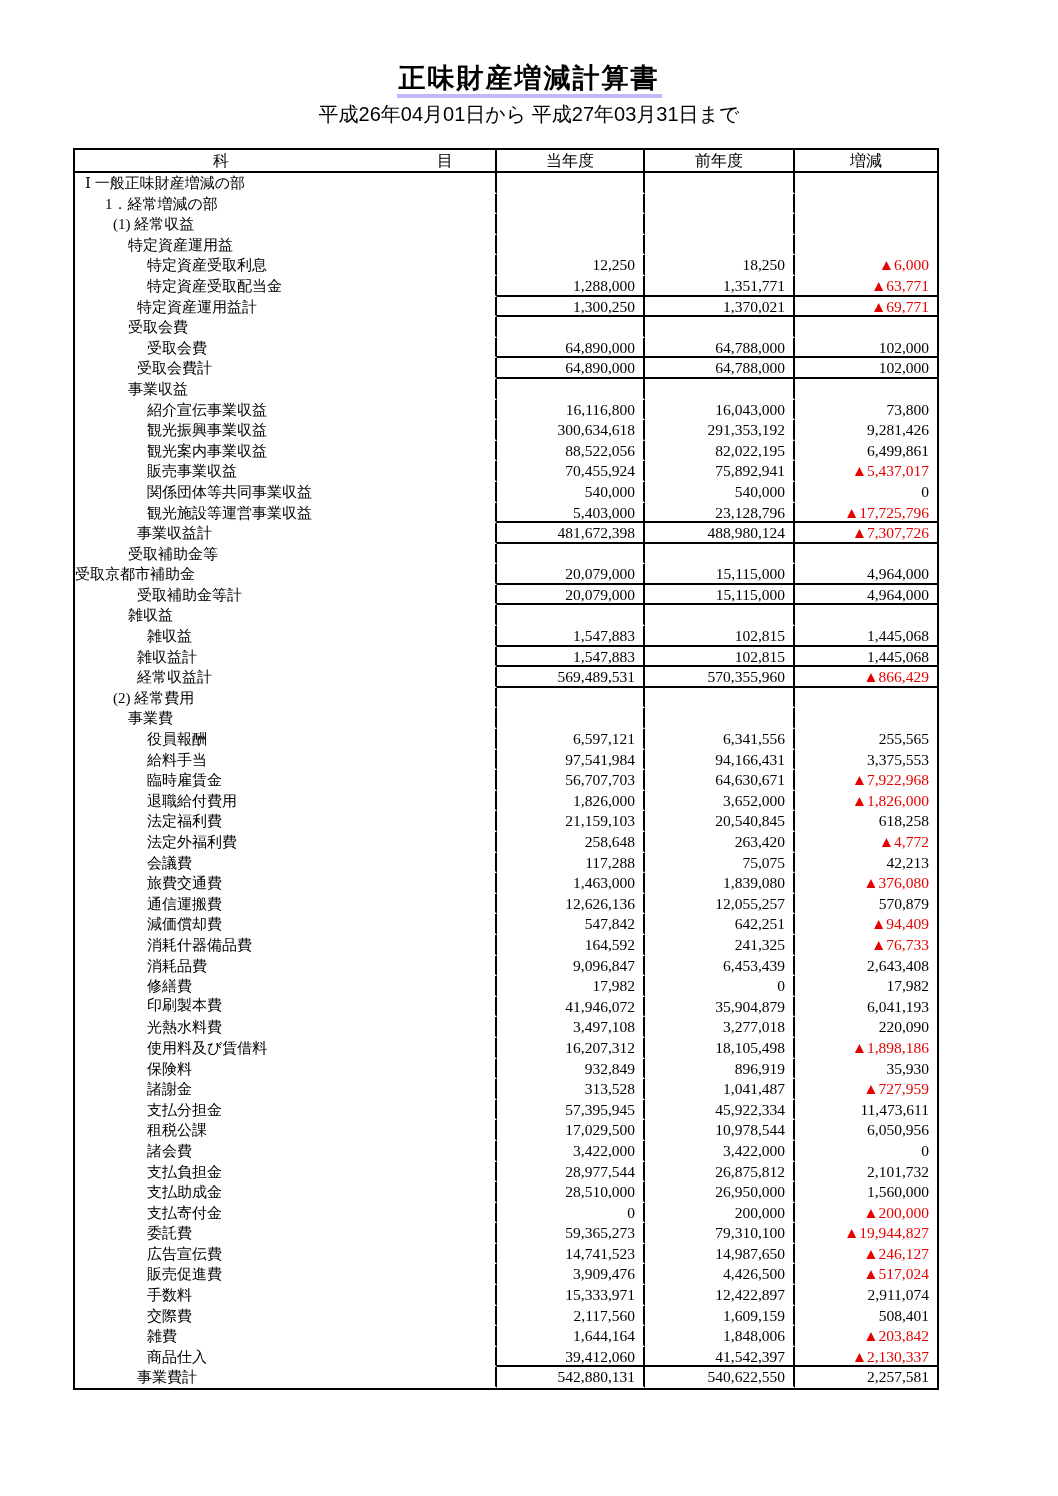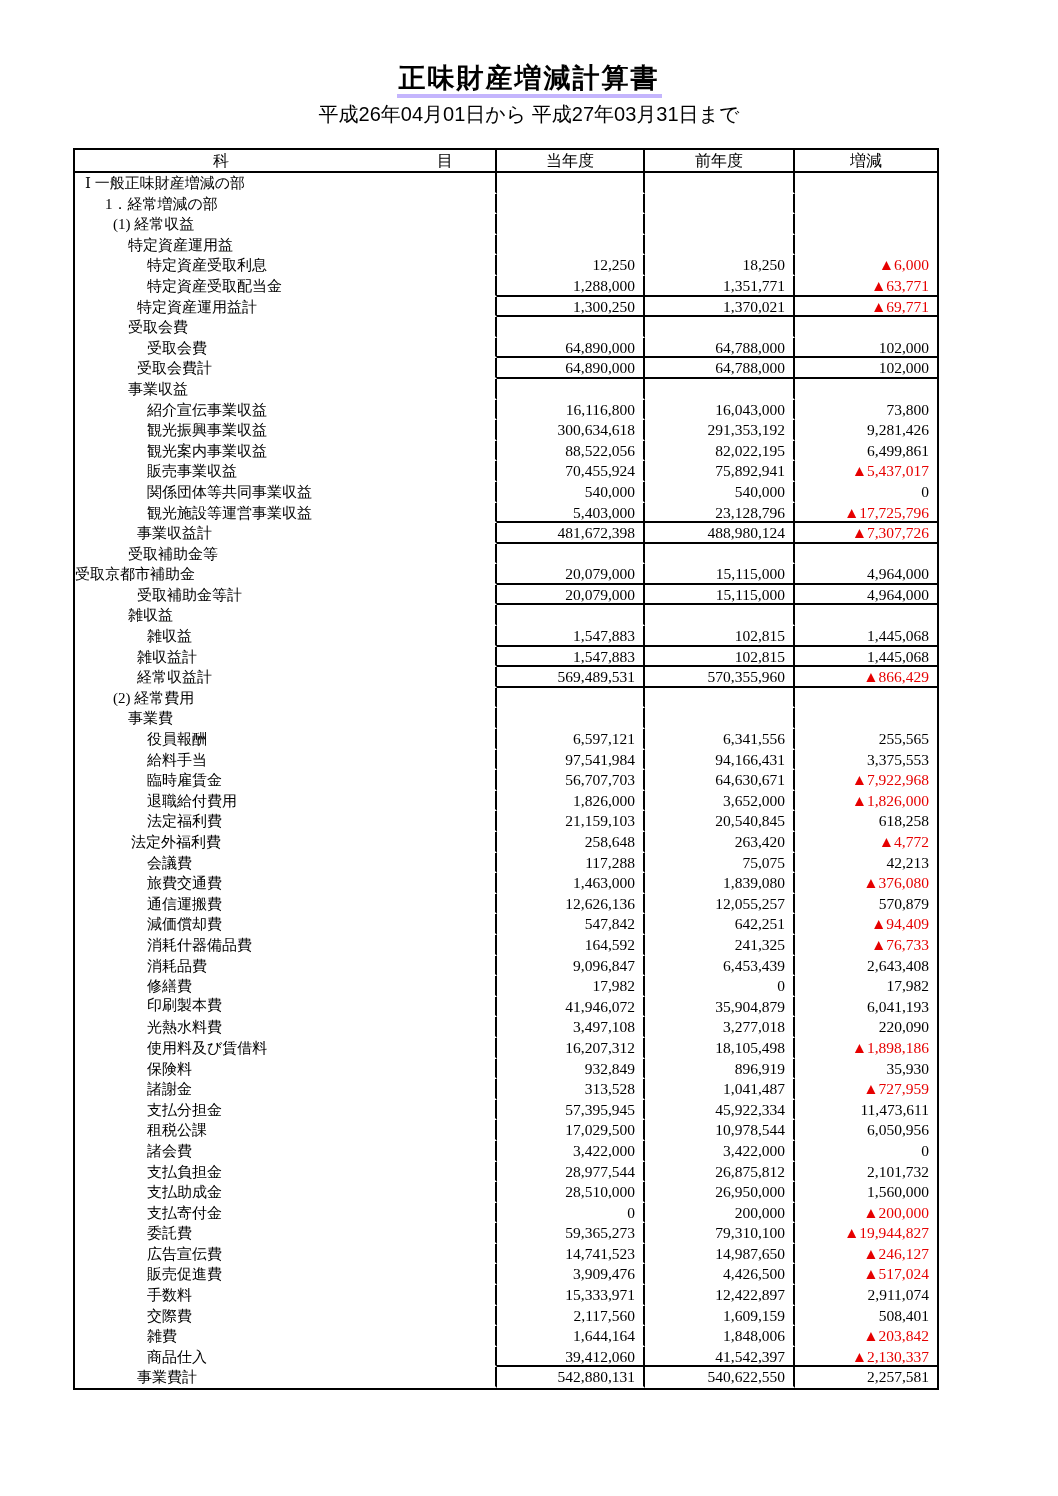--- a/index.html
+++ b/index.html
@@ -270,21 +270,21 @@
     <div class="bc num c3 vline">3,652,000</div>
     <div class="bc num c4 neg">▲1,826,000</div>
   </div>
         <div class="brow">
     <div class="bc lbl c1 vline" style="padding-left: 72px;">法定福利費</div>
     <div class="bc num c2 vline">21,159,103</div>
     <div class="bc num c3 vline">20,540,845</div>
     <div class="bc num c4">618,258</div>
   </div>
         <div class="brow">
-    <div class="bc lbl c1 vline" style="padding-left: 56px;">法定外福利費</div>
+    <div class="bc lbl c1 vline" style="padding-left: 72px;">法定外福利費</div>
     <div class="bc num c2 vline">258,648</div>
     <div class="bc num c3 vline">263,420</div>
     <div class="bc num c4 neg">▲4,772</div>
   </div>
         <div class="brow">
     <div class="bc lbl c1 vline" style="padding-left: 72px;">会議費</div>
     <div class="bc num c2 vline">117,288</div>
     <div class="bc num c3 vline">75,075</div>
     <div class="bc num c4">42,213</div>
   </div>

